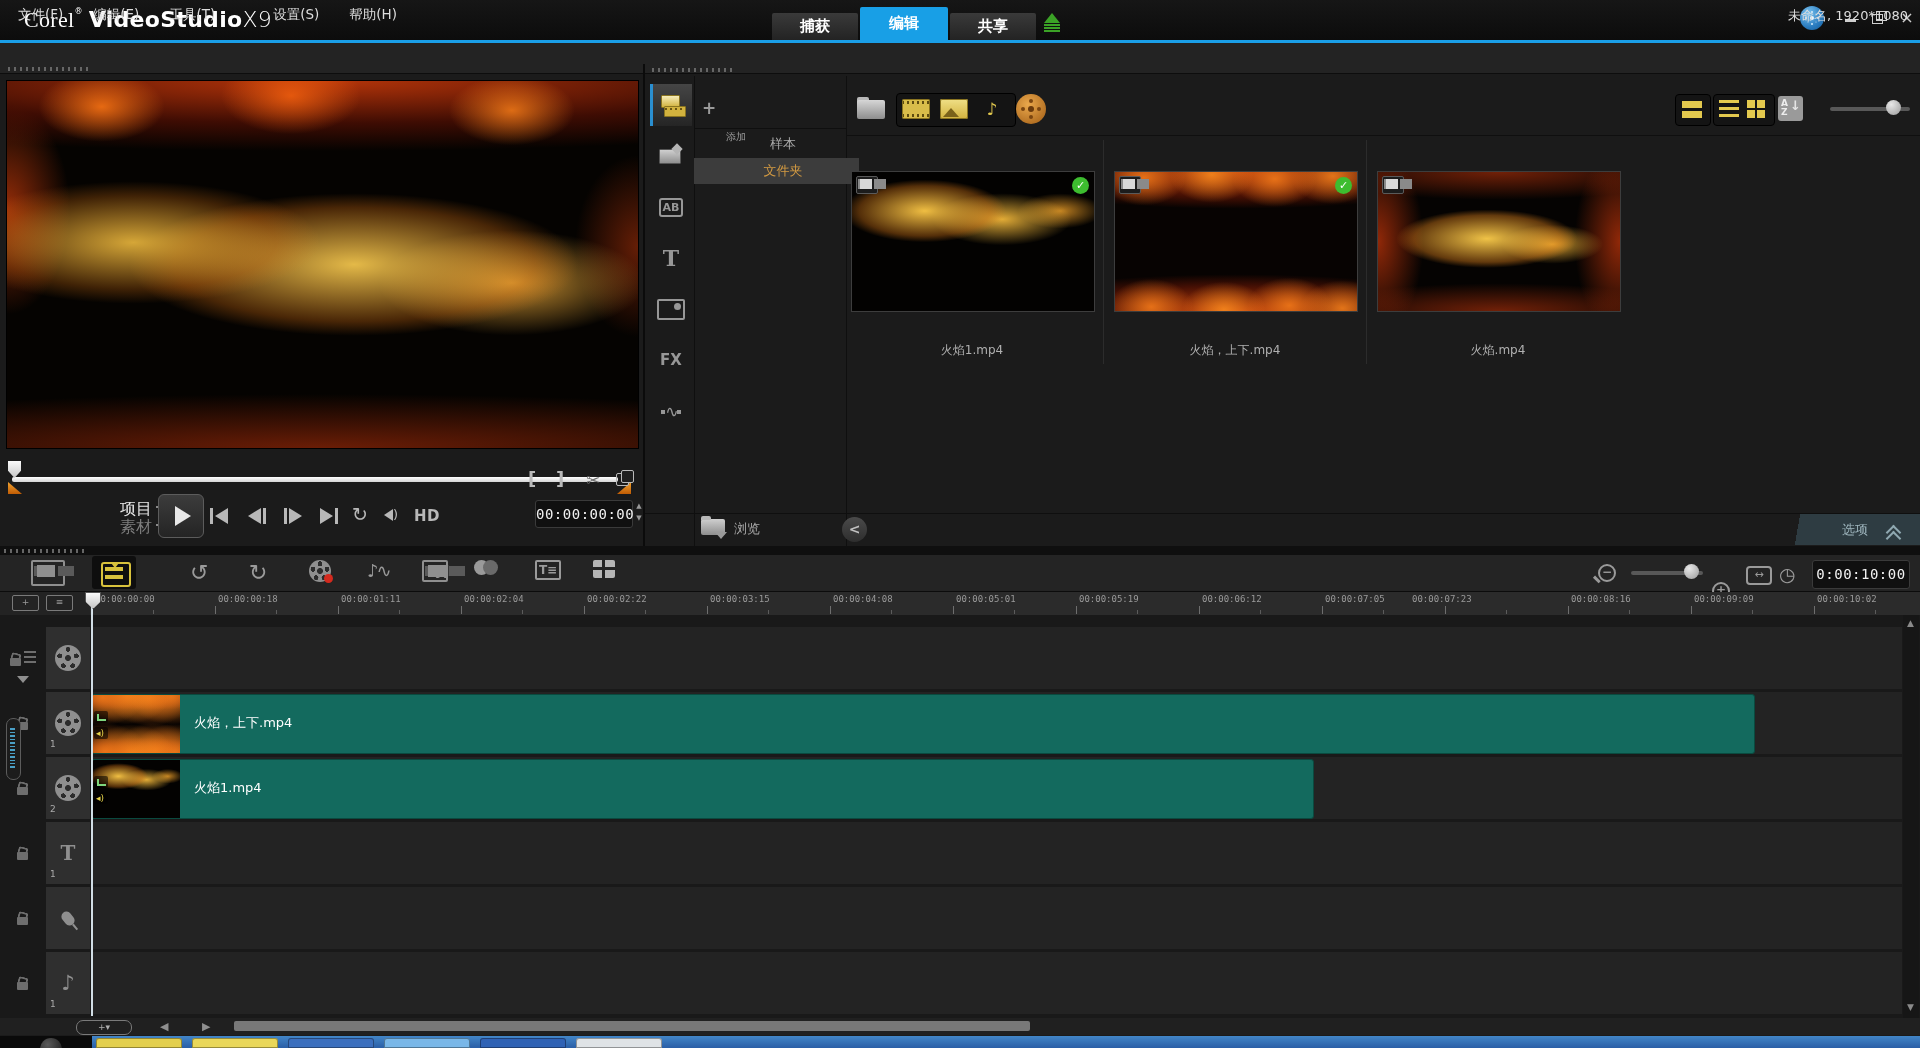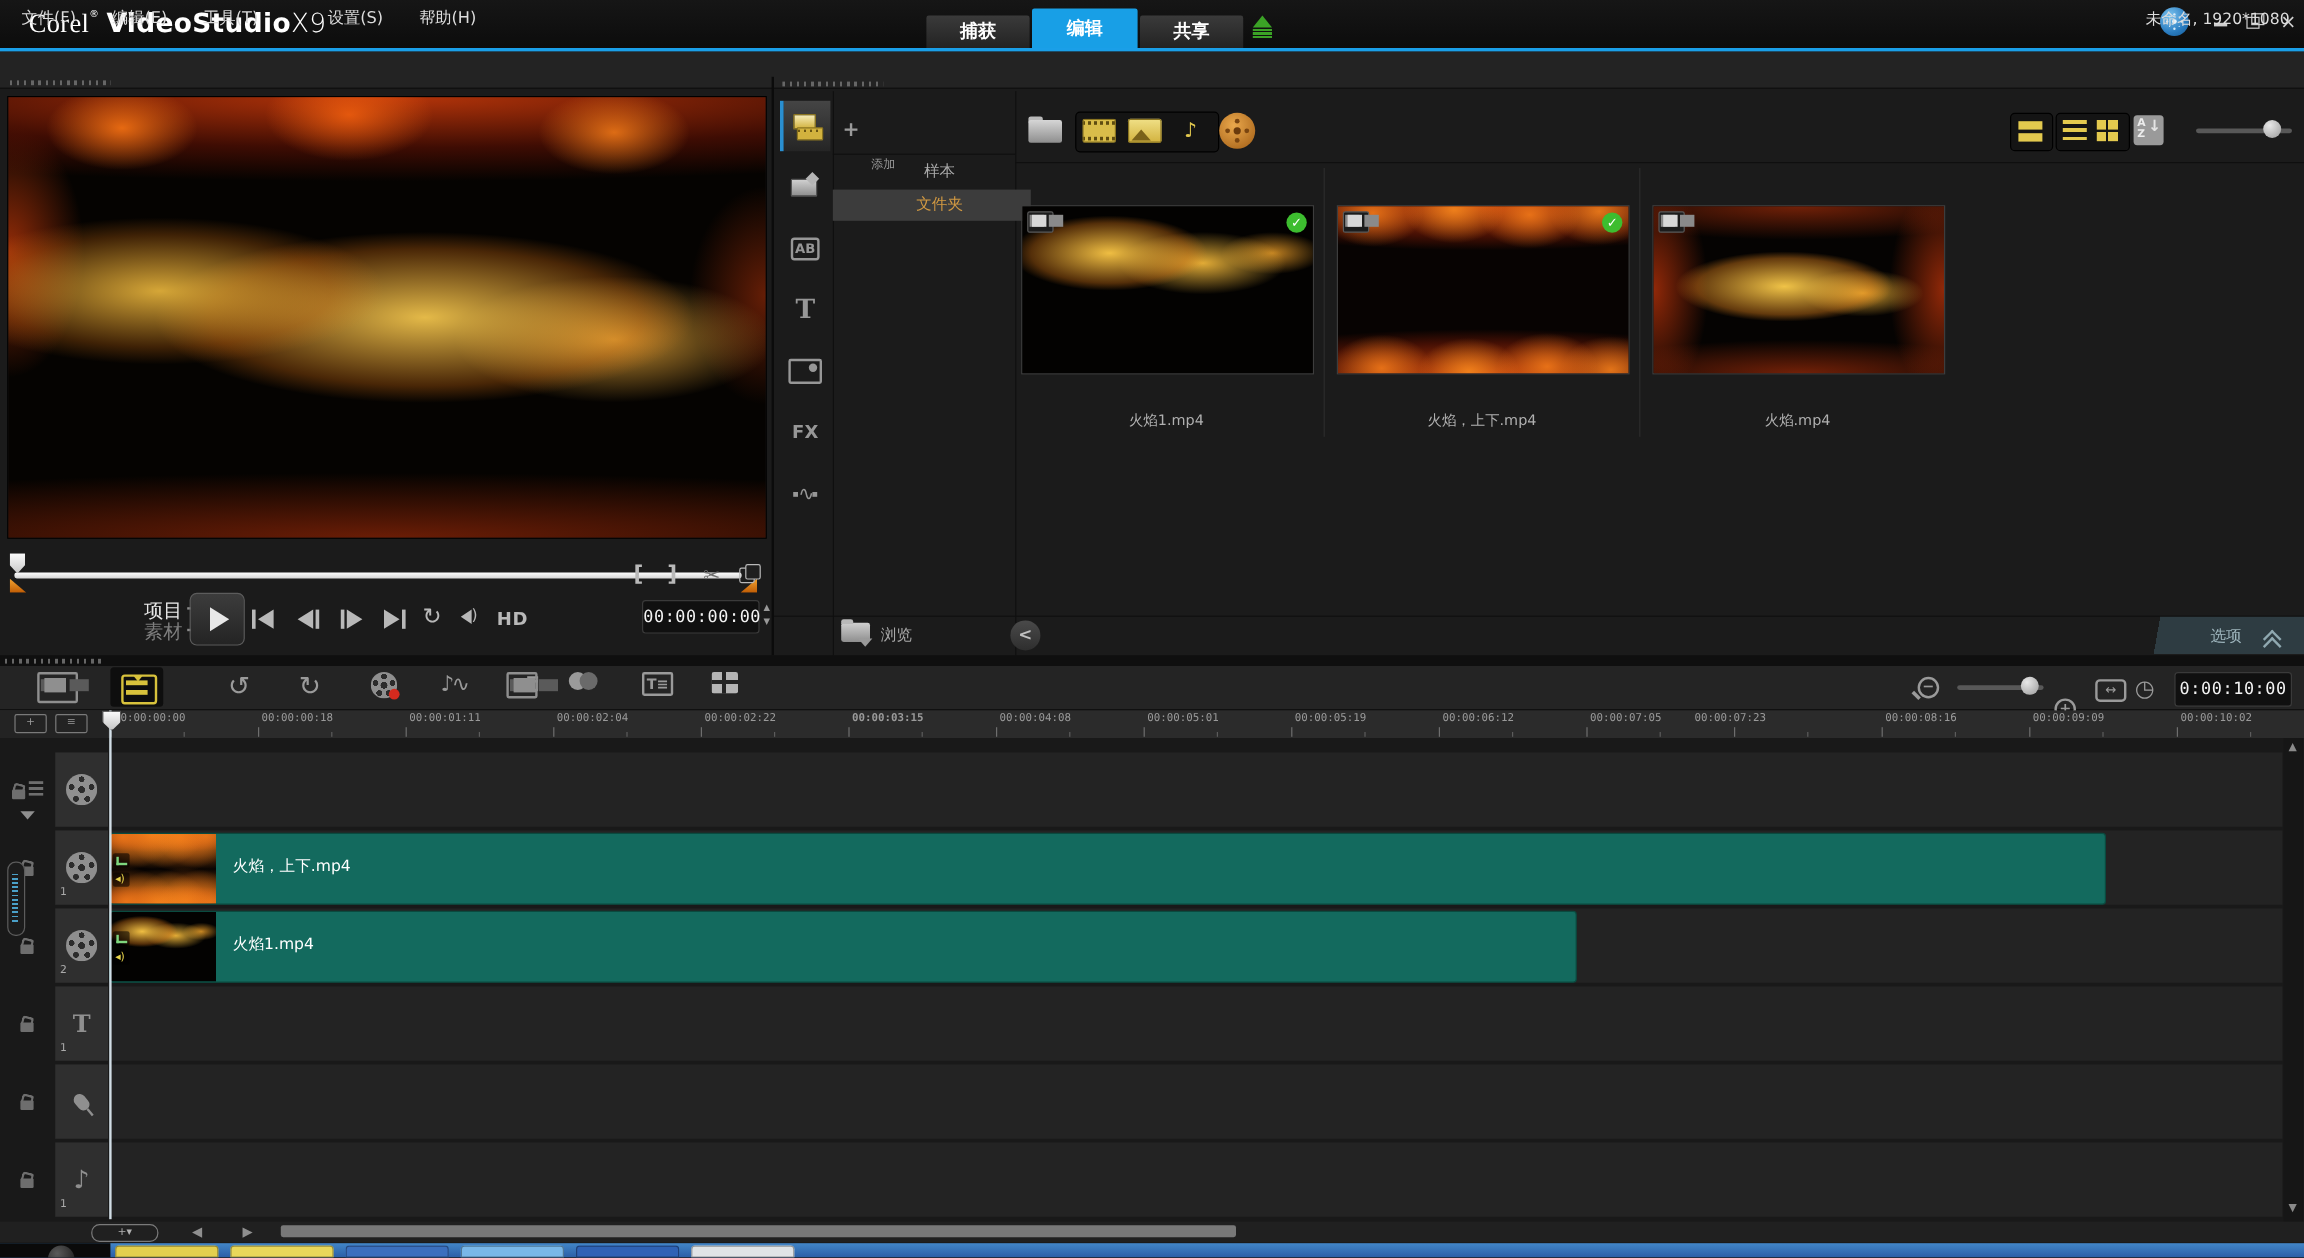--- a/index.html
+++ b/index.html
@@ -476,21 +476,21 @@
     <div class="abs tickm" style="left: 276px;"></div>
     <div class="abs rlabel" style="left: 341px;">00:00:01:11</div>
     <div class="abs tickM" style="left: 338px;"></div>
     <div class="abs tickm" style="left: 399px;"></div>
     <div class="abs rlabel" style="left: 464px;">00:00:02:04</div>
     <div class="abs tickM" style="left: 461px;"></div>
     <div class="abs tickm" style="left: 522px;"></div>
     <div class="abs rlabel" style="left: 587px;">00:00:02:22</div>
     <div class="abs tickM" style="left: 584px;"></div>
     <div class="abs tickm" style="left: 645px;"></div>
-    <div class="abs rlabel" style="left: 710px; font-weight: bold;">00:00:03:15</div>
+    <div class="abs rlabel" style="left: 710px;">00:00:03:15</div>
     <div class="abs tickM" style="left: 707px;"></div>
     <div class="abs tickm" style="left: 768px;"></div>
     <div class="abs rlabel" style="left: 833px;">00:00:04:08</div>
     <div class="abs tickM" style="left: 830px;"></div>
     <div class="abs tickm" style="left: 891px;"></div>
     <div class="abs rlabel" style="left: 956px;">00:00:05:01</div>
     <div class="abs tickM" style="left: 953px;"></div>
     <div class="abs tickm" style="left: 1014px;"></div>
     <div class="abs rlabel" style="left: 1079px;">00:00:05:19</div>
     <div class="abs tickM" style="left: 1076px;"></div>

